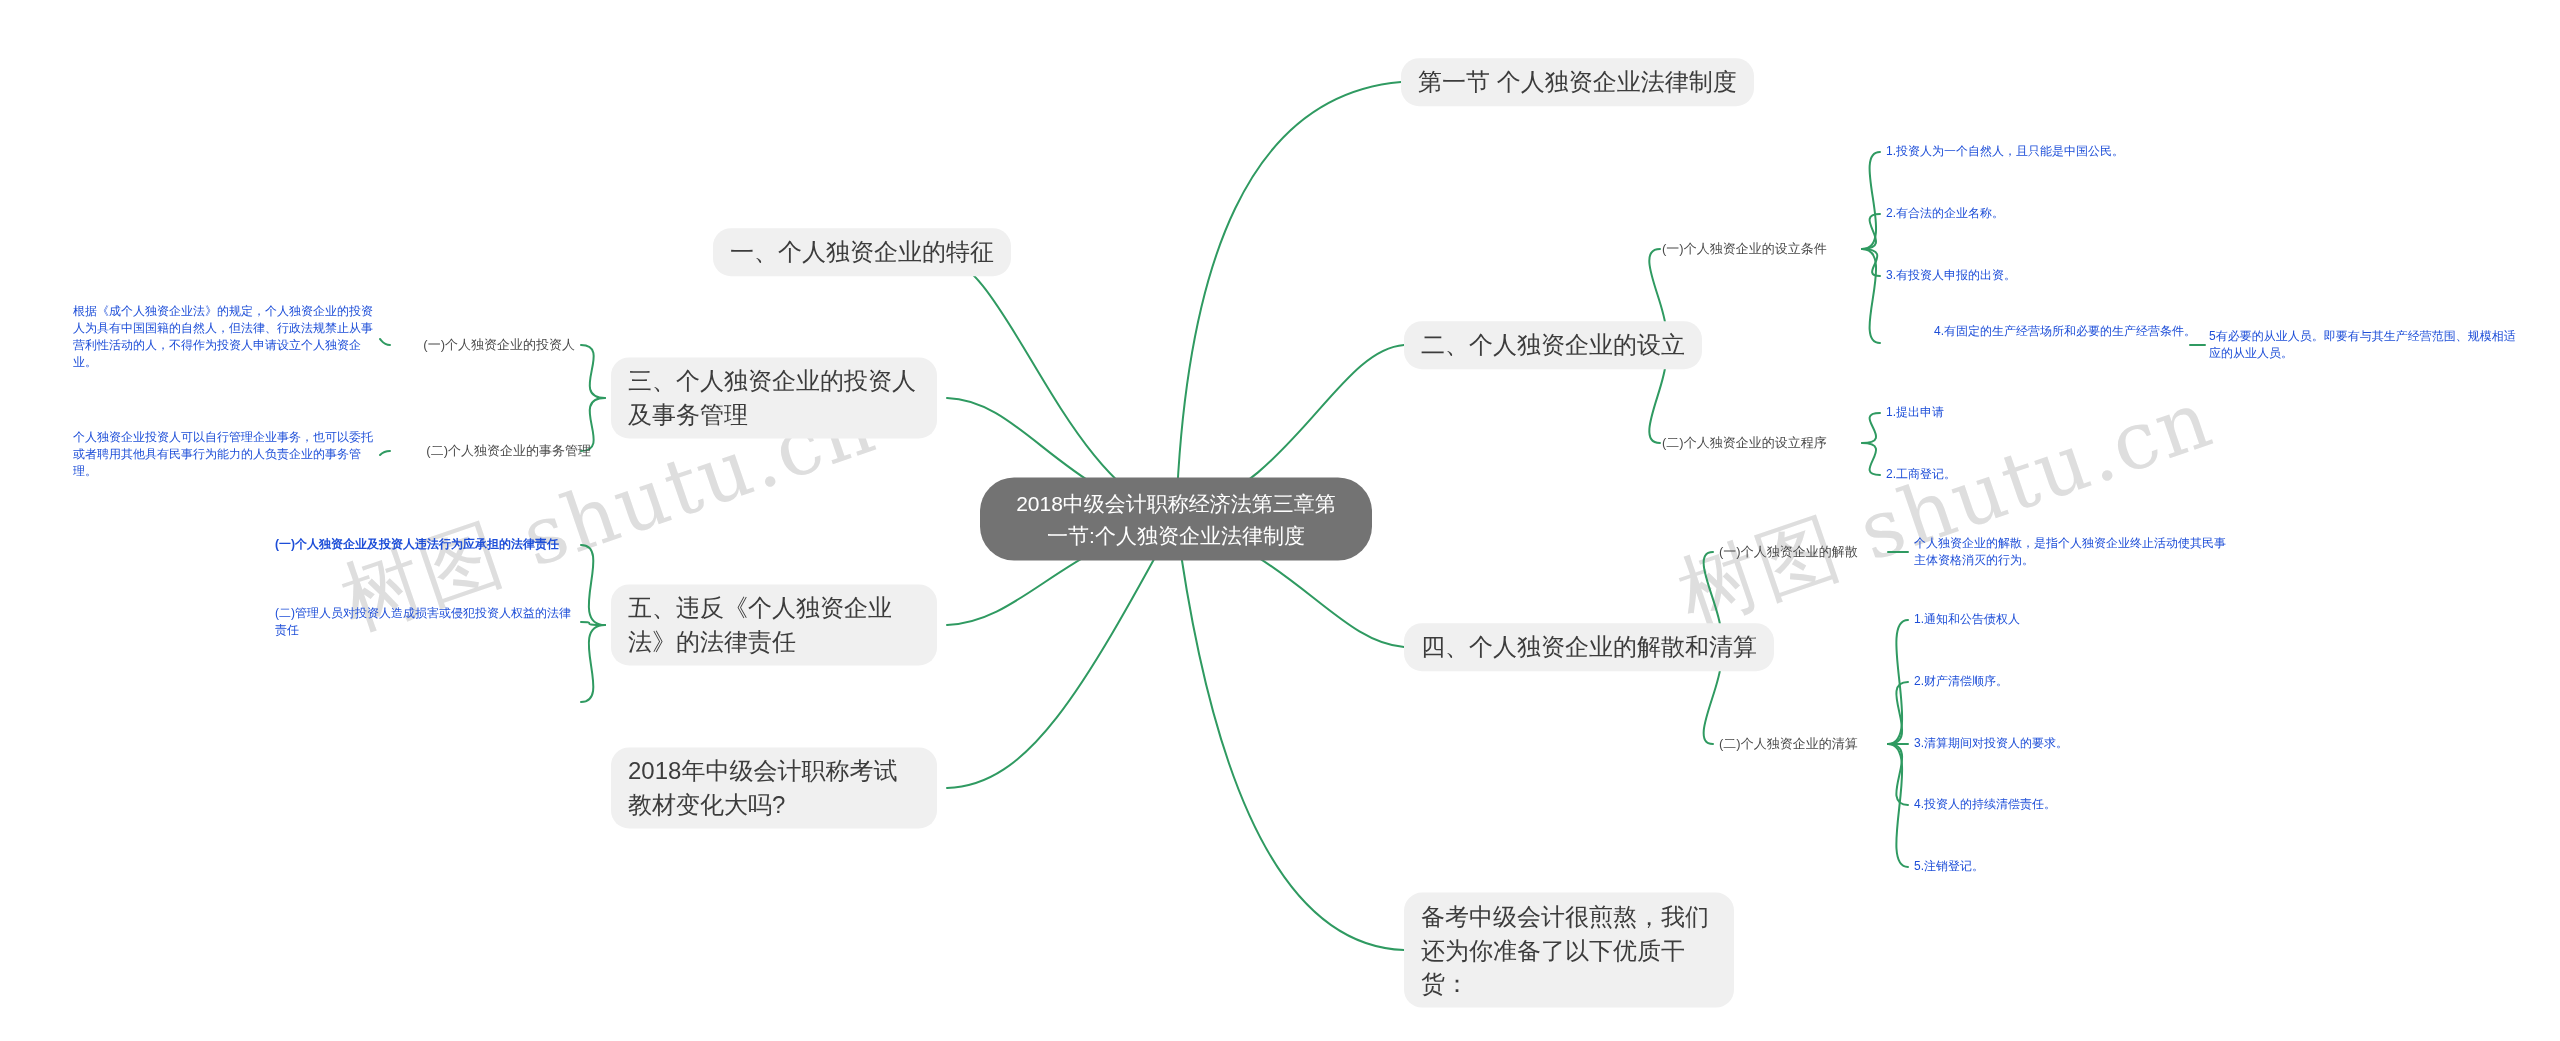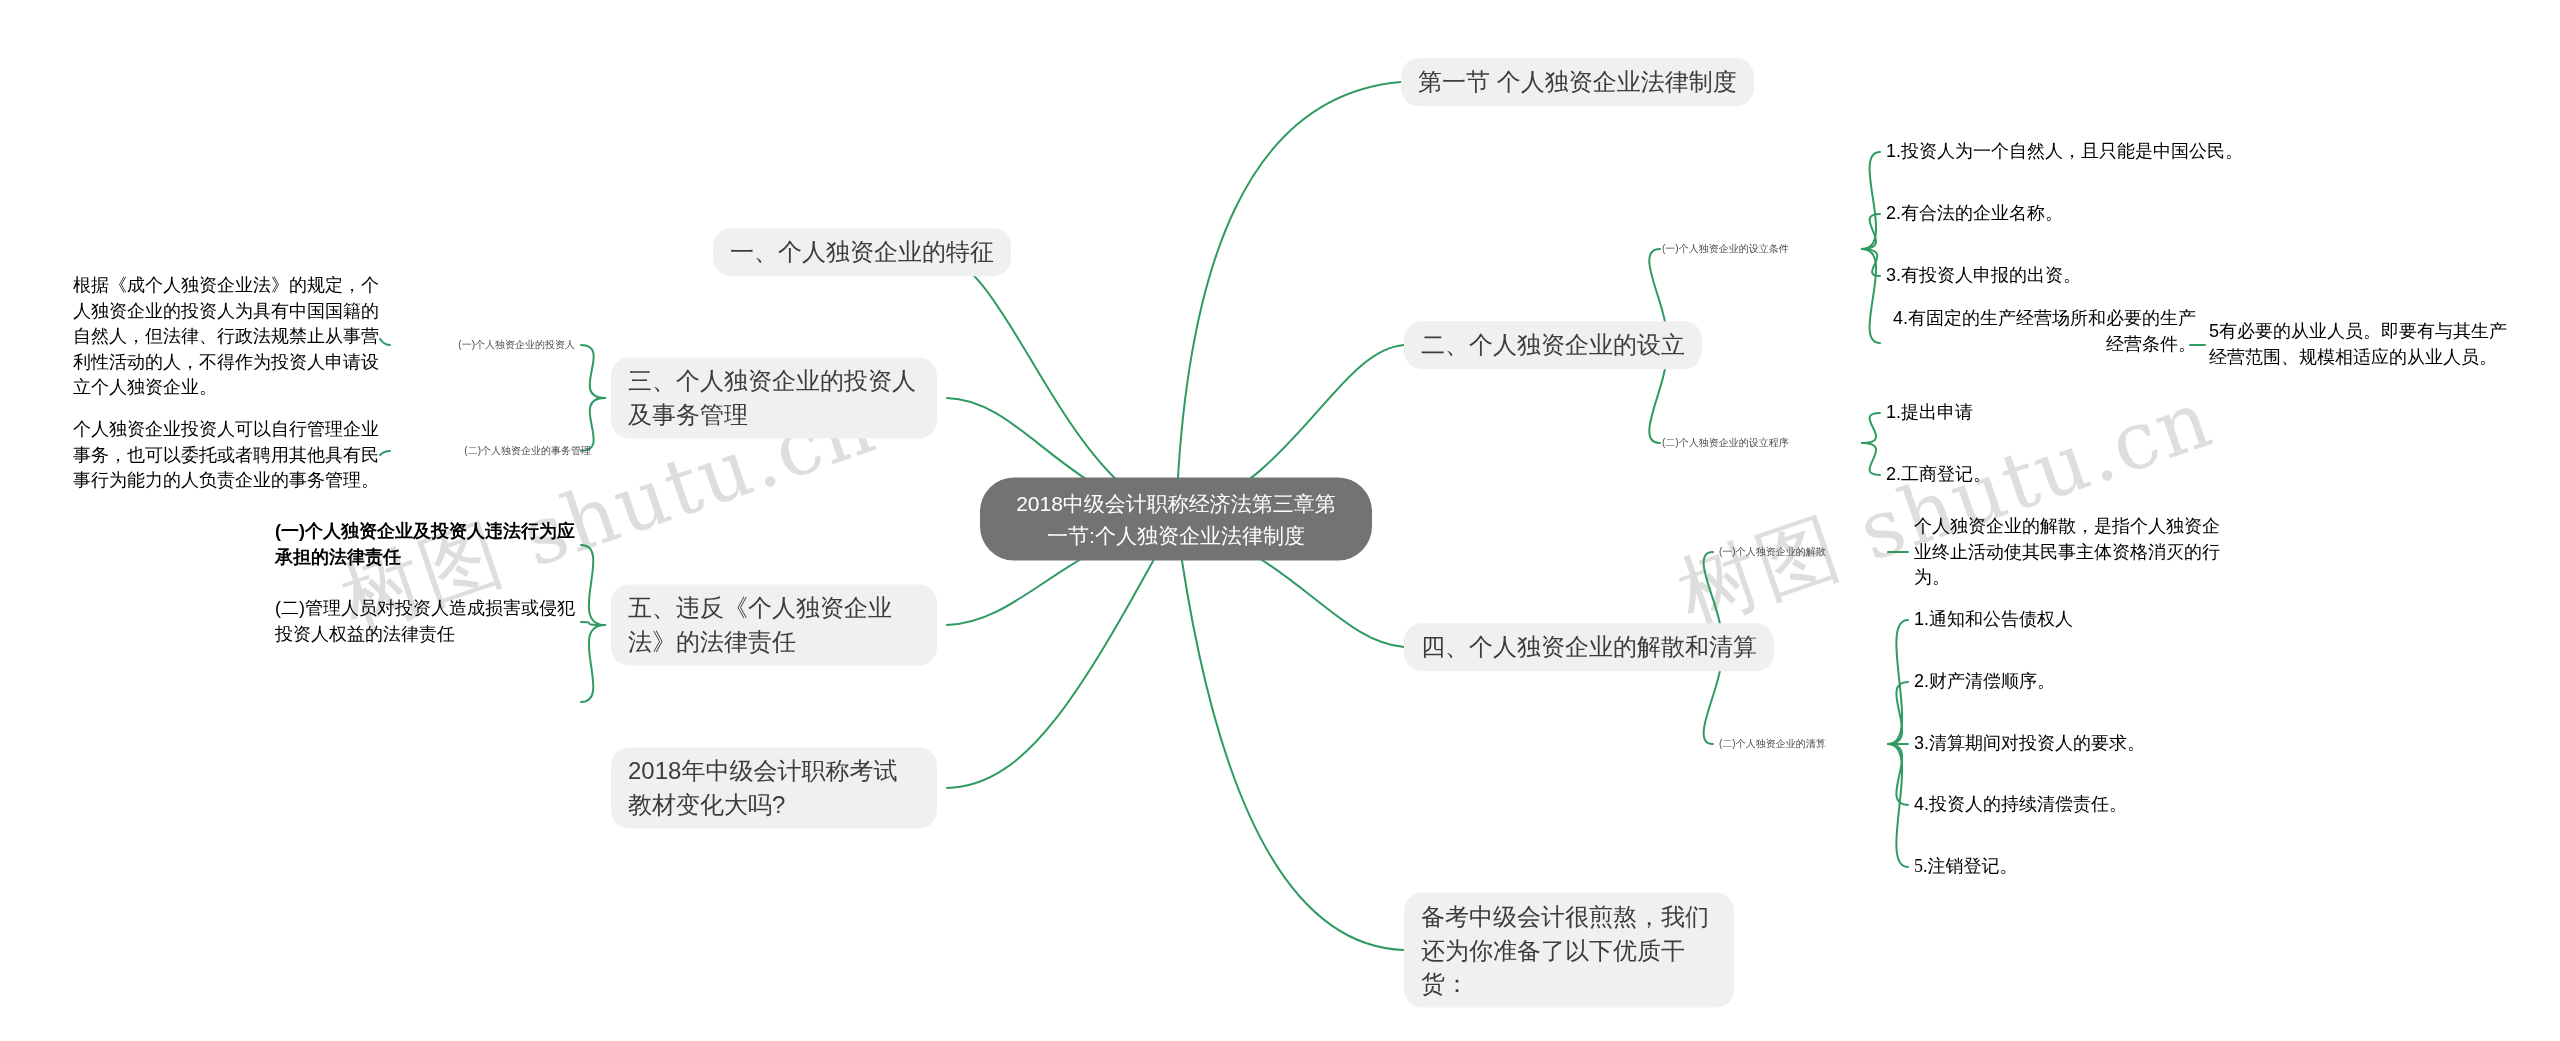--- a/index.html
+++ b/index.html
@@ -18,25 +18,25 @@
     position:absolute;background:#f0f0f0;color:#3c3c3c;font-size:24px;
     line-height:1.4;padding:7px 17px;border-radius:18px;
     transform:translateY(-50%);box-sizing:border-box;
   }
   .node.single{white-space:nowrap;}
   .node.center{
     background:#737373;color:#ffffff;text-align:center;font-size:21px;
     line-height:1.5;border-radius:34px;padding:10px 26px;width:392px;
   }
   .sub{
-    position:absolute;font-size:10px;color:#4a4a4a;white-space:nowrap;
+    position:absolute;font-size:13px;color:#4a4a4a;white-space:nowrap;
     transform:translateY(-50%);line-height:1.4;
   }
   .leaf{
-    position:absolute;font-size:18px;color:#000000;white-space:nowrap;
+    position:absolute;font-size:12px;color:#1d4ed8;white-space:nowrap;
     transform:translateY(-50%);line-height:1.42;
   }
   .leaf.wrap{white-space:normal;}
 </style>
 </head>
 <body>
 
 <div class="canvas">
 
   <div class="watermark" style="left:330px;top:460px;">树图 shutu.cn</div>
@@ -106,21 +106,21 @@
   <div class="leaf" style="left:1886px;top:413px;">1.提出申请</div>
   <div class="leaf" style="left:1886px;top:475px;">2.工商登记。</div>
 
   <div class="sub" style="left:1719px;top:552px;">(一)个人独资企业的解散</div>
   <div class="leaf wrap" style="left:1914px;top:552px;width:312px;">个人独资企业的解散，是指个人独资企业终止活动使其民事主体资格消灭的行为。</div>
   <div class="sub" style="left:1719px;top:744px;">(二)个人独资企业的清算</div>
   <div class="leaf" style="left:1914px;top:620px;">1.通知和公告债权人</div>
   <div class="leaf" style="left:1914px;top:682px;">2.财产清偿顺序。</div>
   <div class="leaf" style="left:1914px;top:744px;">3.清算期间对投资人的要求。</div>
   <div class="leaf" style="left:1914px;top:805px;">4.投资人的持续清偿责任。</div>
-  <div class="leaf" style="left:1914px;top:867px;font-family:Liberation Serif, serif;">5.注销登记。</div>
+  <div class="leaf" style="left:1914px;top:867px;">5.注销登记。</div>
 
   <div class="sub" style="right:1985px;top:345px;">(一)个人独资企业的投资人</div>
   <div class="leaf wrap" style="right:2181px;top:337px;width:306px;">根据《成个人独资企业法》的规定，个人独资企业的投资人为具有中国国籍的自然人，但法律、行政法规禁止从事营利性活动的人，不得作为投资人申请设立个人独资企业。</div>
   <div class="sub" style="right:1969px;top:451px;">(二)个人独资企业的事务管理</div>
   <div class="leaf wrap" style="right:2181px;top:455px;width:306px;">个人独资企业投资人可以自行管理企业事务，也可以委托或者聘用其他具有民事行为能力的人负责企业的事务管理。</div>
 
   <div class="leaf wrap" style="right:1985px;top:545px;width:300px;font-weight:bold;">(一)个人独资企业及投资人违法行为应承担的法律责任</div>
   <div class="leaf wrap" style="right:1985px;top:622px;width:300px;">(二)管理人员对投资人造成损害或侵犯投资人权益的法律责任</div>
 
 </div>

